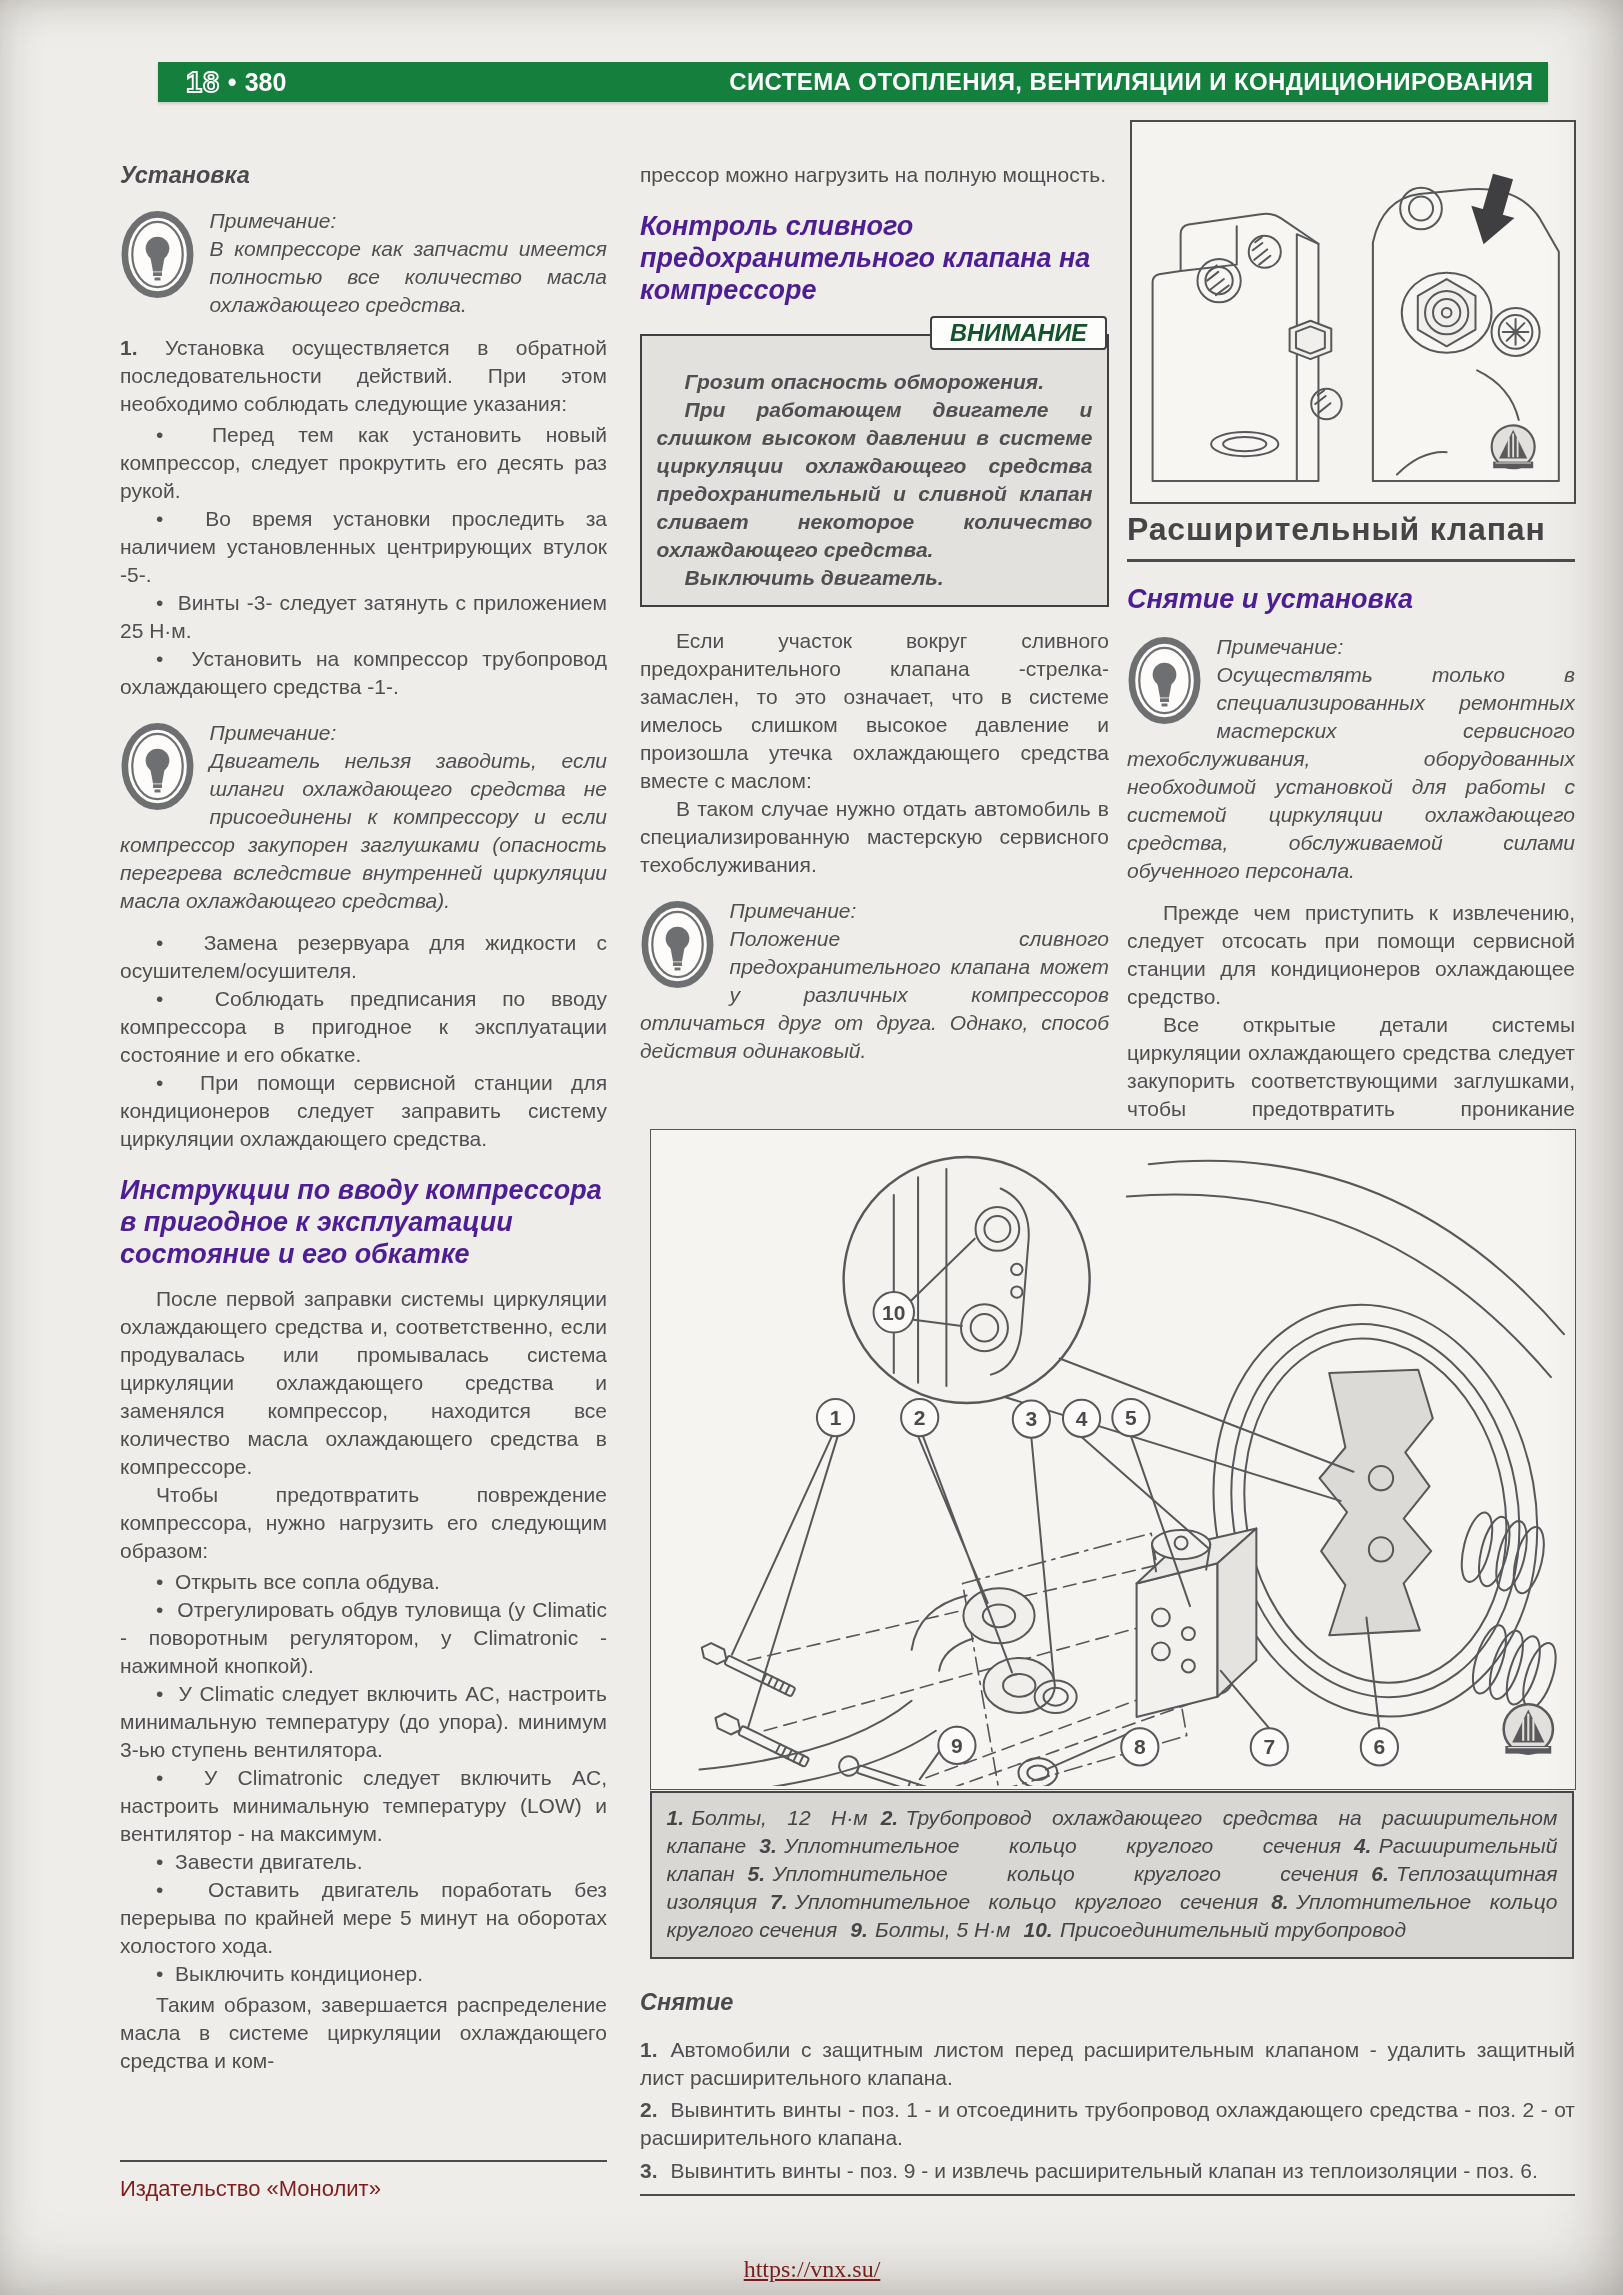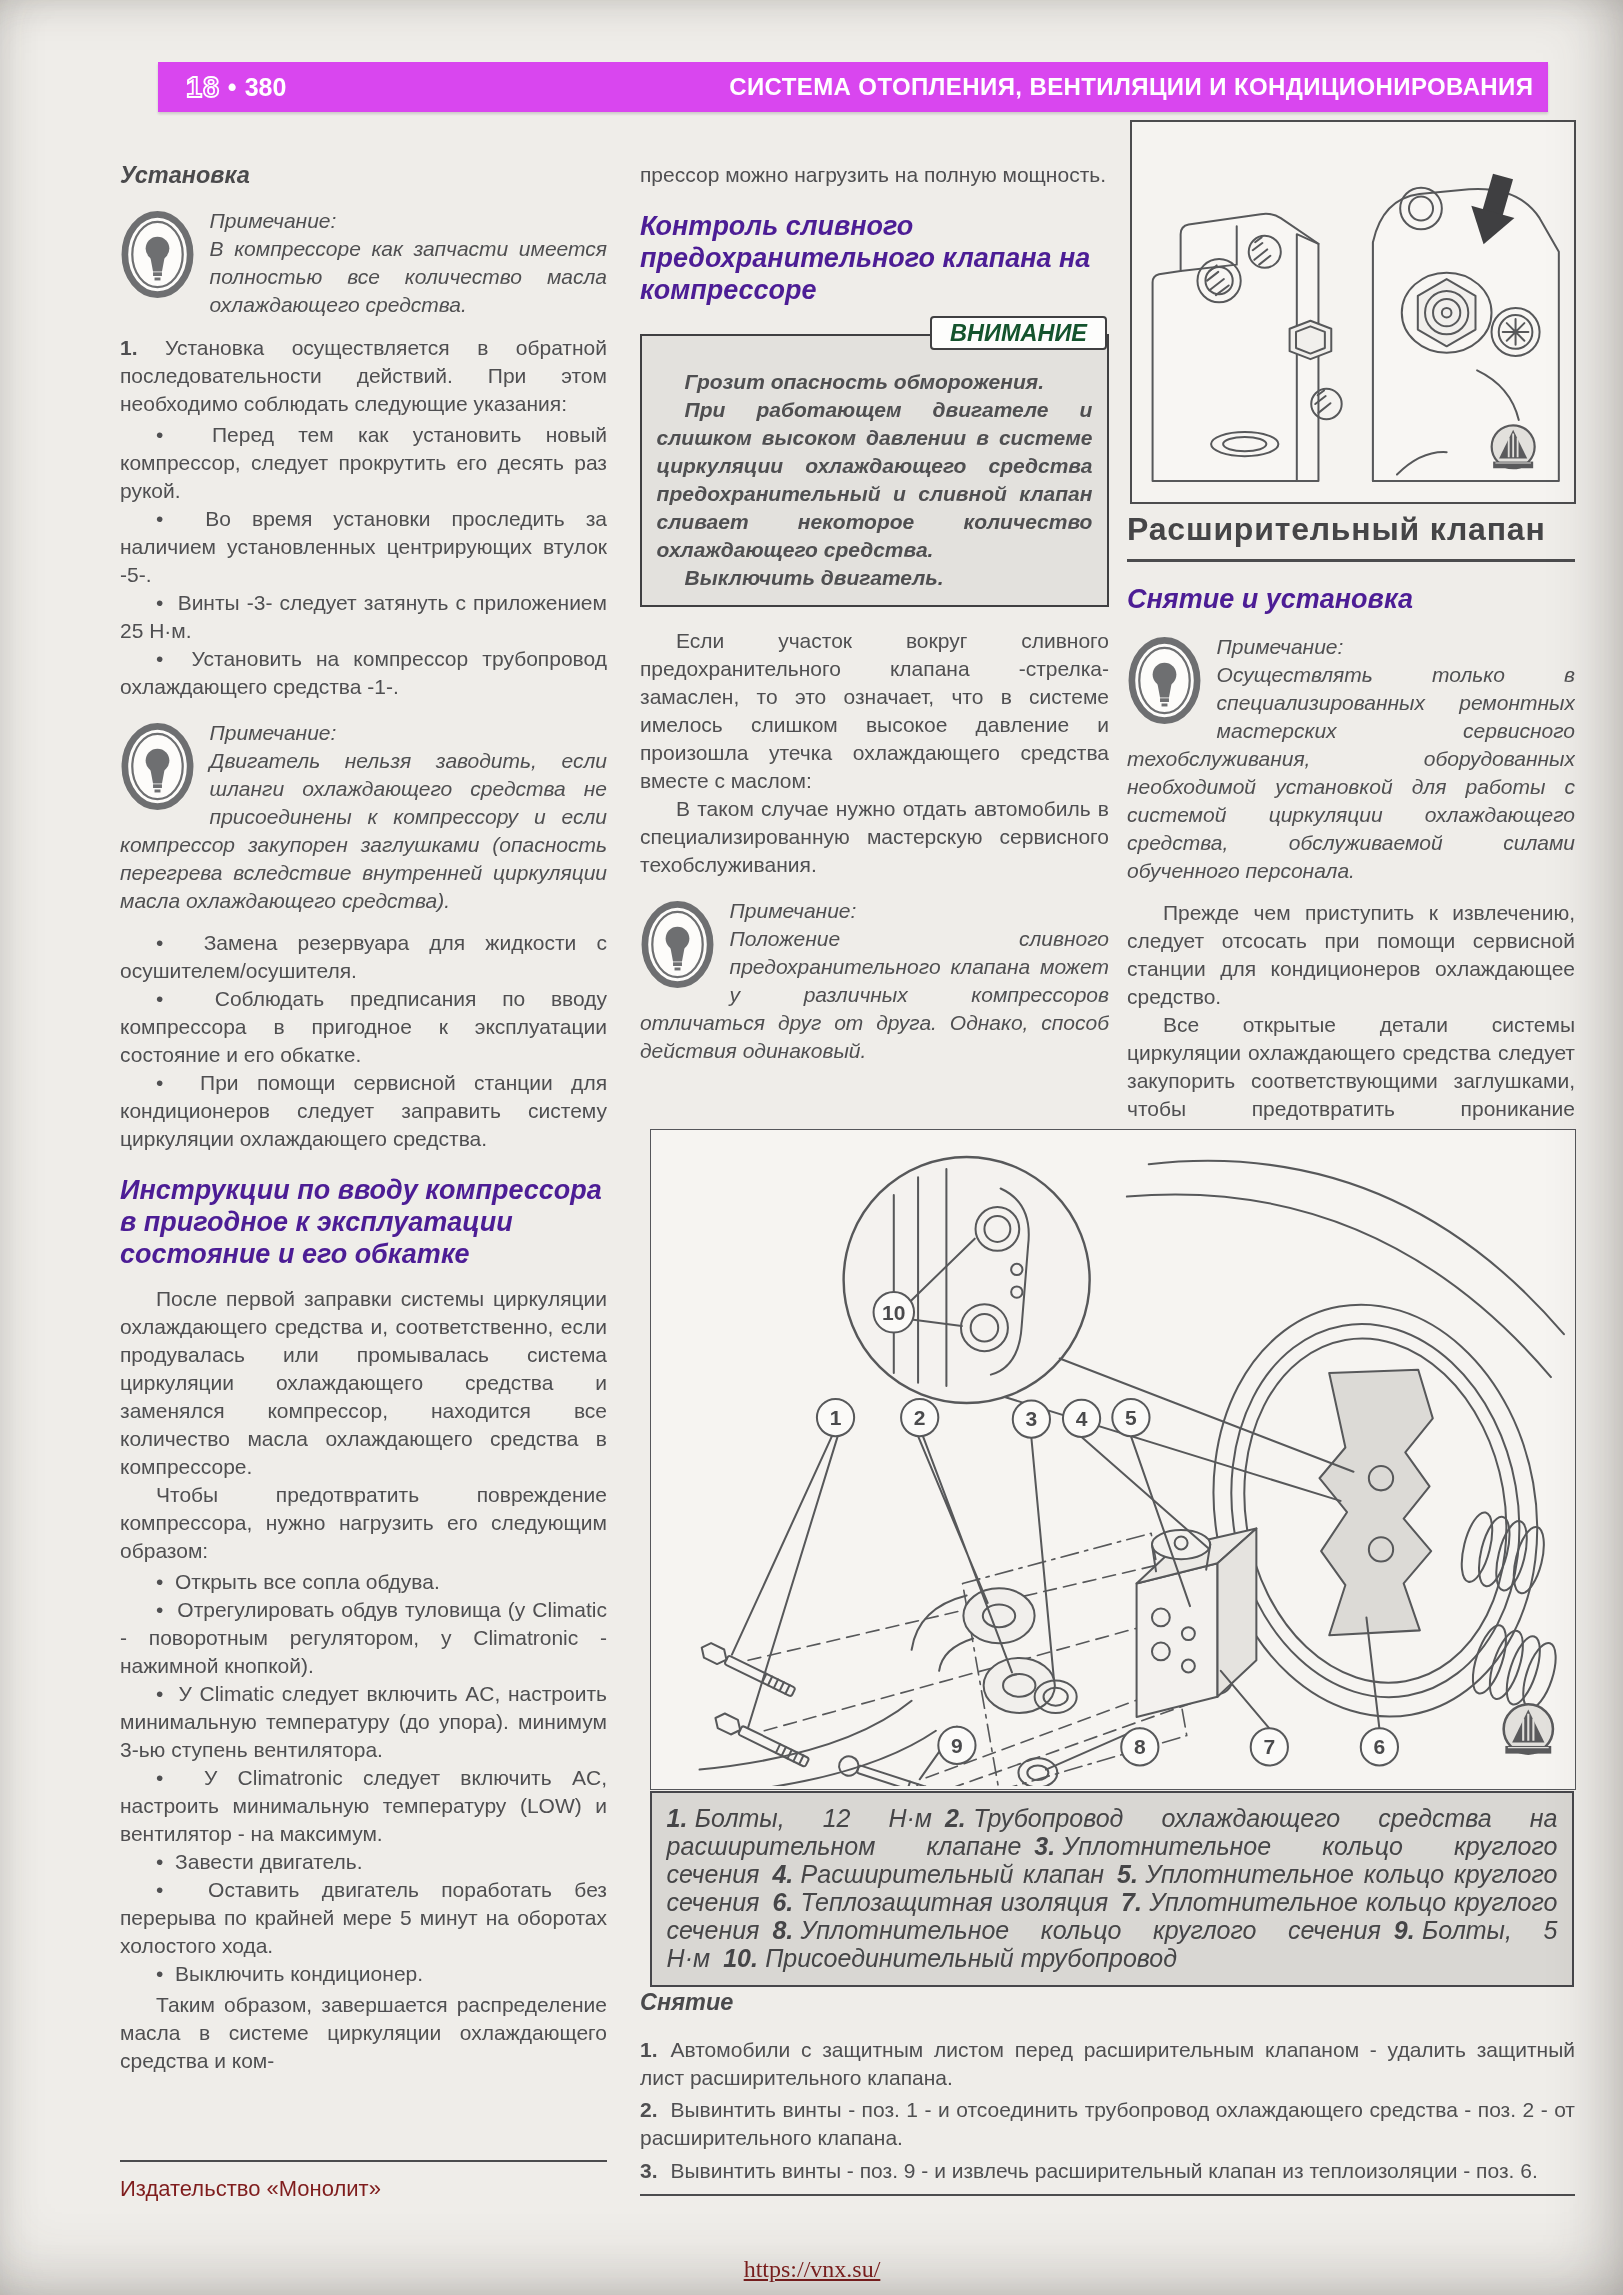--- a/index.html
+++ b/index.html
@@ -5,22 +5,22 @@
   html,body{margin:0;padding:0;}
   body{width:1624px;height:2295px;position:relative;background:#efede9;
        font-family:"Liberation Sans", sans-serif;color:#4f4f51;}
   .page{position:absolute;inset:0;overflow:hidden;}
   .page::after{content:'';position:absolute;inset:0;pointer-events:none;
        box-shadow: inset -28px 0 65px -18px rgba(60,55,50,.28),
                    inset 0 -36px 73px -26px rgba(60,55,50,.20),
                    inset 21px 0 49px -26px rgba(60,55,50,.12),
                    inset 0 21px 41px -26px rgba(60,55,50,.10);}
   
-  .header-bar{position:absolute;left:158px;top:62px;width:1390px;height:50px;
-       background:#d946ef;display:flex;align-items:center;box-shadow:0 1.6px 2.4px rgba(0,0,0,.15);}
+  .header-bar{position:absolute;left:158px;top:62px;width:1390px;height:40px;
+       background:#15803d;display:flex;align-items:center;box-shadow:0 1.6px 2.4px rgba(0,0,0,.15);}
   .pagenum{margin-left:28px;font-weight:bold;font-size:25px;color:#fff;display:flex;align-items:center;gap:8px;}
   .chapter-outline{color:transparent;-webkit-text-stroke:1.8px #ffffff;font-size:29px;font-weight:bold;letter-spacing:0.8px;}
   .header-title{position:absolute;right:14.6px;top:50%;transform:translateY(-50%);
        color:#fff;font-weight:bold;font-size:24px;letter-spacing:0.4px;white-space:nowrap;}
   
   .col{position:absolute;text-align:justify;font-size:21px;line-height:28px;}
   #col1{left:120px;top:161px;width:487px;height:1991px;overflow:hidden;}
   #col2{left:640px;top:161px;width:469px;height:962px;overflow:hidden;}
   #col3{left:1127px;top:510px;width:448px;height:615px;overflow:hidden;}
   p{margin:0;}
@@ -46,21 +46,21 @@
   .warn-tab{position:absolute;top:-20px;right:0;background:#fdfdfc;border:2.4px solid #3f3f41;
        border-radius:4px;padding:0.8px 18px;font-weight:bold;font-style:italic;font-size:23.5px;color:#14532d;}
   .warnbox p{font-weight:bold;font-style:italic;font-size:21px;line-height:28px;text-indent:28px;margin:0;}
   
   .img-box{position:absolute;left:1130px;top:120px;width:442px;height:380px;
        border:2.4px solid #4c4c4e;background:#f5f3f0;}
   .diagram-box{position:absolute;left:650px;top:1129px;width:924px;height:659px;
        border:1.6px solid #55565a;background:#f6f4f1;}
   .caption-box{position:absolute;left:650px;top:1791px;width:924px;
        border:2.4px solid #46464a;background:#d9d7d3;padding:11.4px 14.6px 13px 14.6px;box-sizing:border-box;}
-  .caption-box p{font-style:italic;font-size:25px;line-height:28px;text-align:justify;color:#454547;}
+  .caption-box p{font-style:italic;font-size:21px;line-height:28px;text-align:justify;color:#454547;}
   .cap-num{font-weight:bold;font-style:italic;margin-right:7.3px;}
   .cap-text{margin-right:13px;}
   
   #removal{position:absolute;left:640px;top:1988px;width:935px;font-size:21px;line-height:28px;text-align:justify;}
   #removal .h-small{margin-bottom:19.5px;}
   .step{margin:0 0 4.9px 0;}
   .step-num{font-weight:bold;margin-right:13px;}
   
   .rule-left{position:absolute;left:120px;top:2160px;width:487px;height:2.4px;background:#4c4c4e;}
   .publisher{position:absolute;left:120px;top:2176px;font-size:22px;color:#7f1d1d;}

